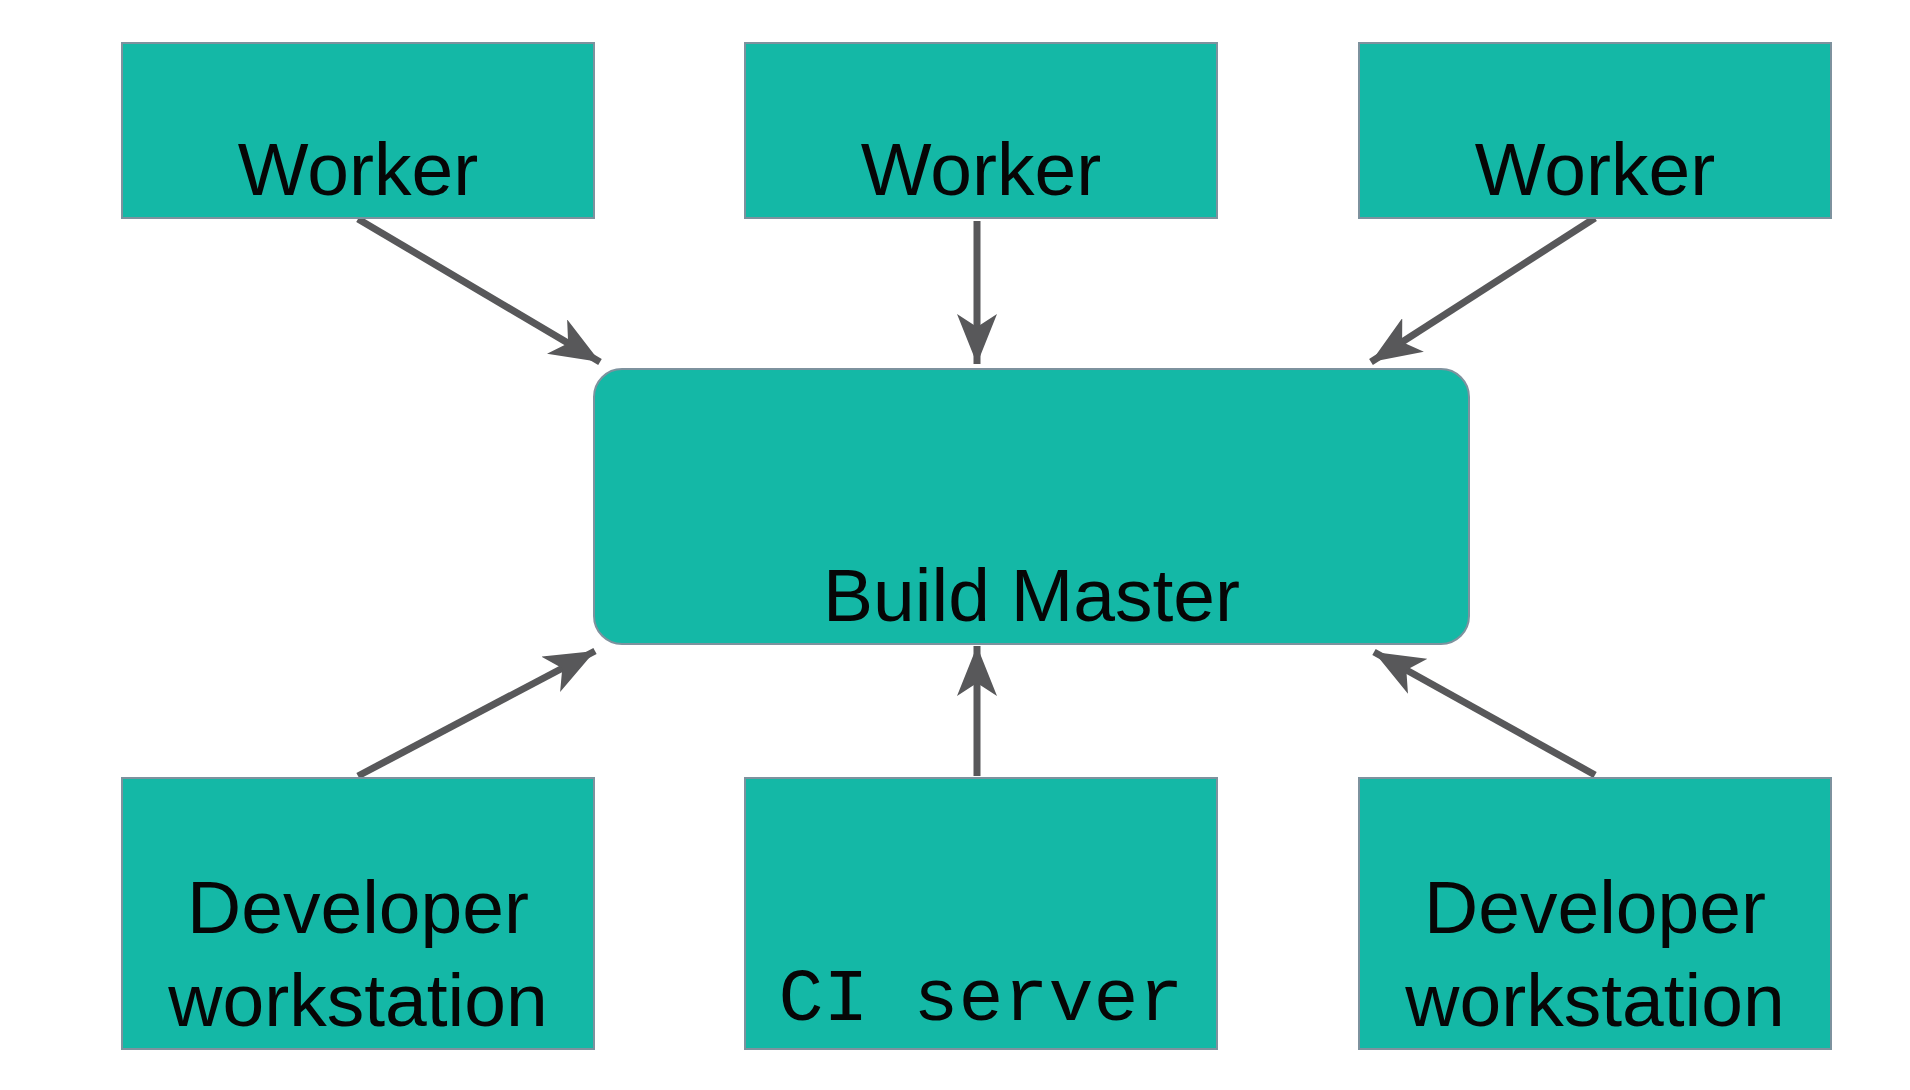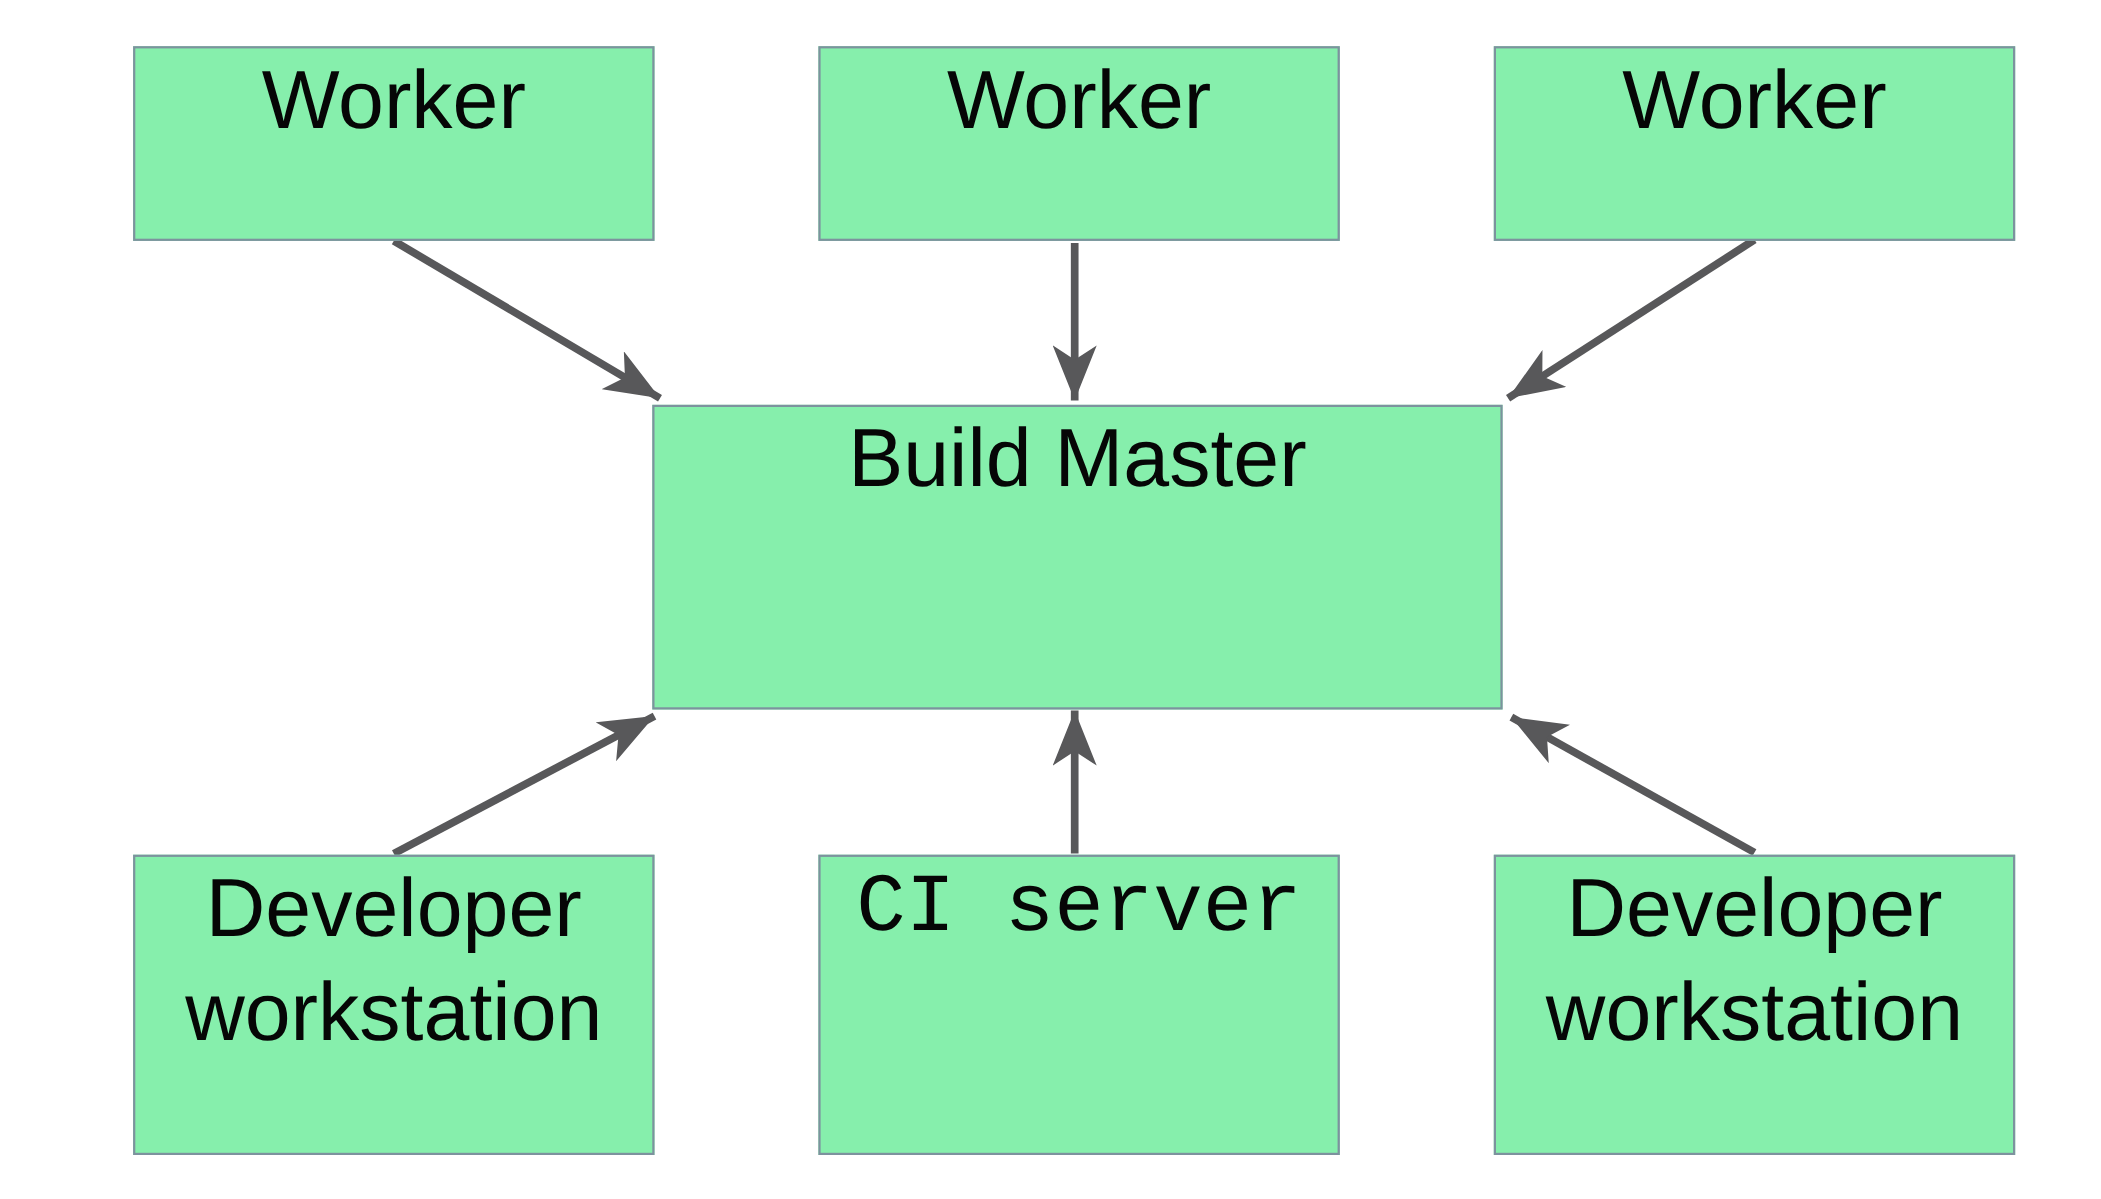--- a/index.html
+++ b/index.html
@@ -18,38 +18,38 @@
   .edges-layer {
     position: absolute;
     left: 0;
     top: 0;
     width: 1910px;
     height: 1090px;
   }
   .node {
     position: absolute;
     box-sizing: border-box;
-    background: #86efac;
+    background: #14b8a6;
     border: 2px solid #7d929e;
     display: flex;
-    align-items: flex-start;
+    align-items: flex-end;
     justify-content: center;
     text-align: center;
   }
   .node .label {
     font-size: 75px;
     line-height: 1.25;
     color: #060606;
     padding: 0 10px;
   }
   
   .n-worker-1       { left: 121px;  top: 42px;  width: 474px; height: 177px; }
   .n-worker-2       { left: 744px;  top: 42px;  width: 474px; height: 177px; }
   .n-worker-3       { left: 1358px; top: 42px;  width: 474px; height: 177px; }
-  .n-build-master   { left: 593px;  top: 368px; width: 773px; height: 277px; }
+  .n-build-master   { left: 593px;  top: 368px; width: 877px; height: 277px; border-radius: 29px; }
   .n-dev-left       { left: 121px;  top: 777px; width: 474px; height: 273px; }
   .n-ci-server      { left: 744px;  top: 777px; width: 474px; height: 273px; font-family: Liberation Mono, monospace; }
   .n-dev-right      { left: 1358px; top: 777px; width: 474px; height: 273px; }
 </style>
 </head>
 <body>
 
 <div class="canvas">
 
   <svg class="edges-layer" viewBox="0 0 1910 1090" xmlns="http://www.w3.org/2000/svg">

